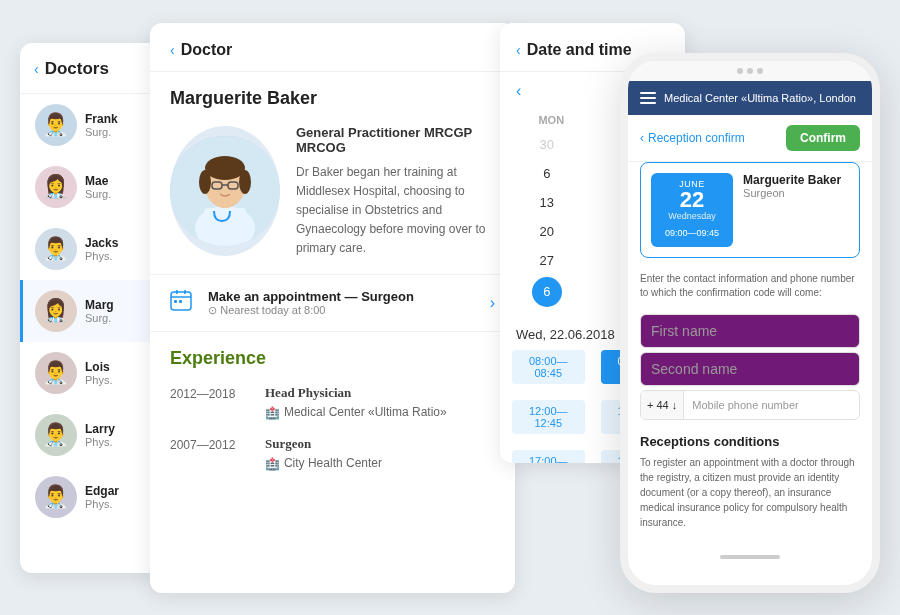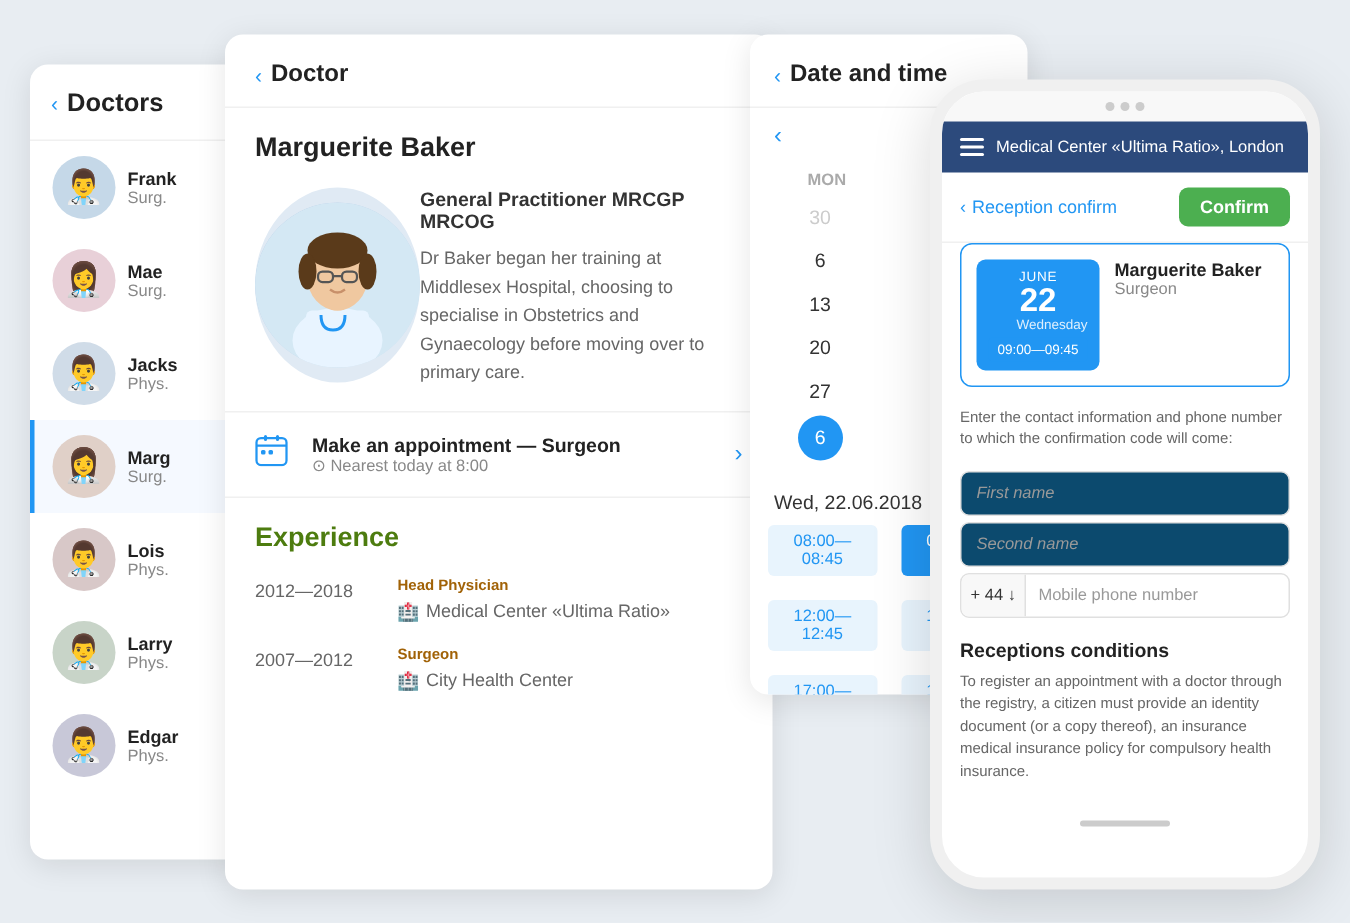--- a/index.html
+++ b/index.html
@@ -129,20 +129,22 @@
     .doctor-name-large {
       font-size: 18px;
       font-weight: 700;
       color: #222;
       padding: 16px 20px 8px;
     }
 
     .doctor-profile-section {
       display: flex;
       padding: 8px 20px 16px;
+      gap: 16px;
+      align-items: center;
     }
 
     .doctor-photo {
       width: 110px;
       height: 130px;
       border-radius: 50%;
       background: #e0eaf4;
       flex-shrink: 0;
       overflow: hidden;
       display: flex;
@@ -241,24 +243,25 @@
       color: #666;
       min-width: 75px;
       padding-top: 2px;
     }
 
     .exp-details {
       flex: 1;
     }
 
     .exp-role {
-      font-size: 10px;
+      font-size: 13px;
       font-weight: 600;
-      color: #a16207;
+      color: #404040;
       margin-bottom: 4px;
+      font-family: Liberation Serif, serif;
     }
 
     .exp-place {
       font-size: 12px;
       color: #666;
       display: flex;
       align-items: flex-start;
       gap: 4px;
     }
 
@@ -522,21 +525,20 @@
     .date-day {
       font-size: 22px;
       font-weight: 700;
       color: #fff;
       line-height: 1;
     }
 
     .date-weekday {
       font-size: 9px;
       color: rgba(255,255,255,0.85);
-      text-align: right;
     }
 
     .time-badge {
       background: #2196F3;
       color: #fff;
       font-size: 9px;
       padding: 3px 6px;
       border-radius: 3px;
       margin-top: 4px;
       display: inline-block;
@@ -562,24 +564,23 @@
       color: #666;
       padding: 4px 12px 10px;
       line-height: 1.4;
     }
 
     .phone-input {
       margin: 4px 12px;
       border: 1px solid #e0e0e0;
       border-radius: 6px;
       padding: 8px 10px;
-      font-size: 11px;
+      font-size: 14px;
       color: #999;
-      background: #0c4a6e;
-      font-style: italic;
+      background: #701a75;
     }
 
     .phone-input-row {
       display: flex;
       margin: 4px 12px;
       border: 1px solid #e0e0e0;
       border-radius: 6px;
       overflow: hidden;
     }
 

